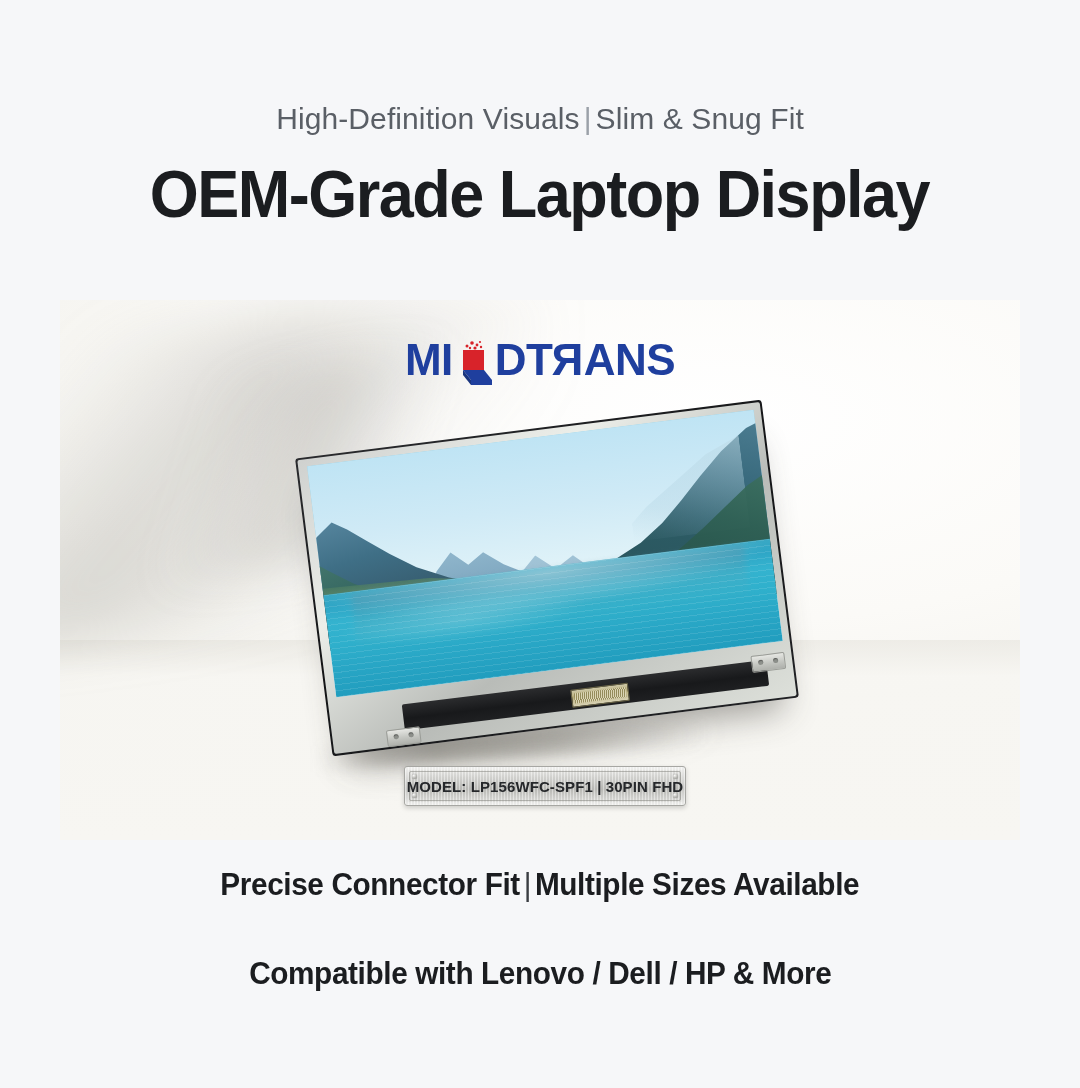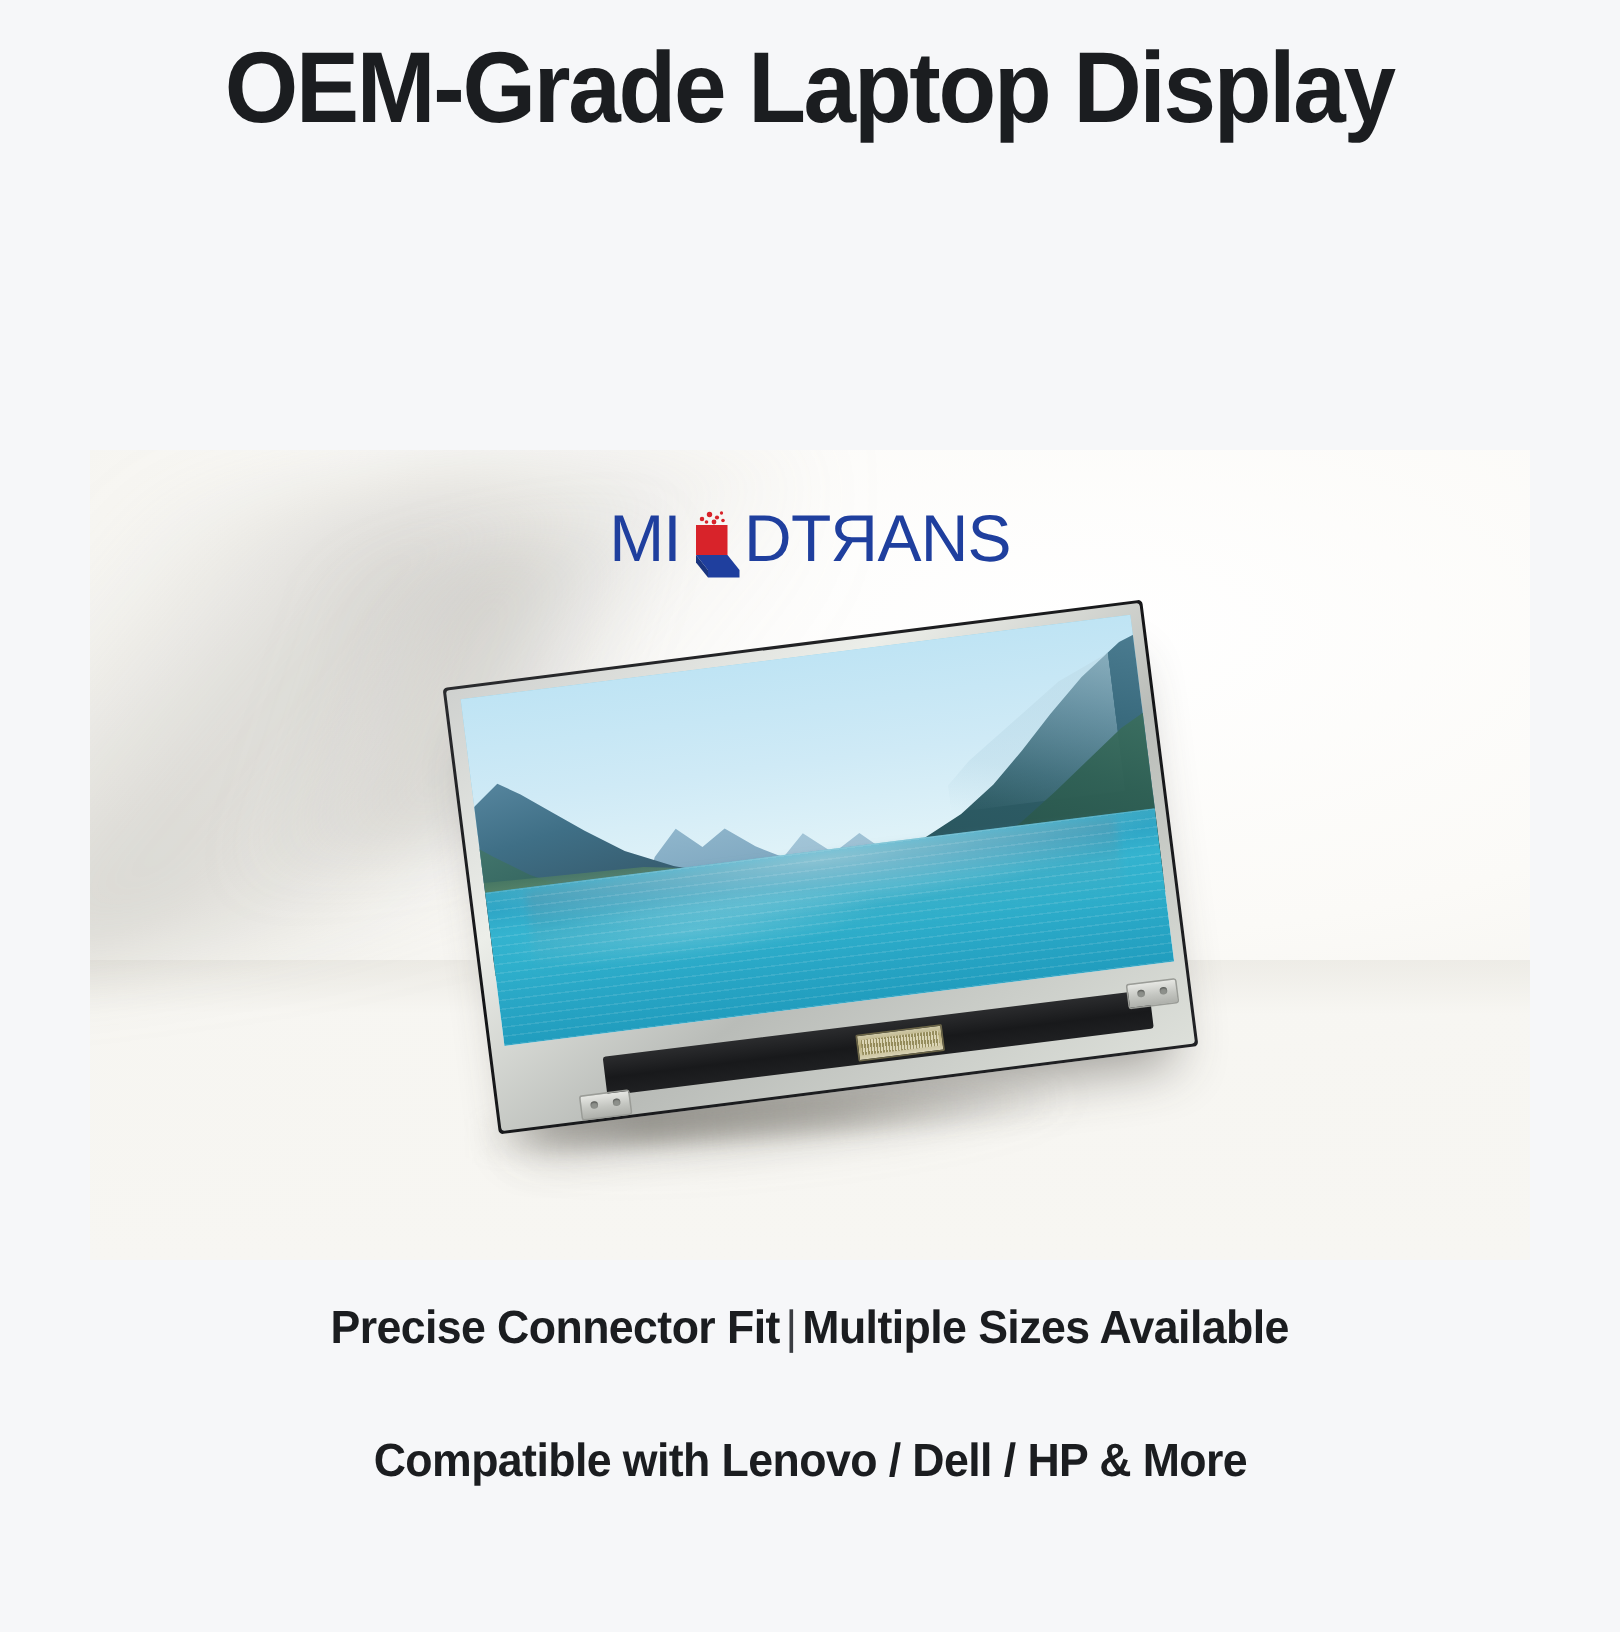--- a/index.html
+++ b/index.html
@@ -97,21 +97,21 @@
     left: 0; right: 0;
     top: 38px;
     display: flex;
     justify-content: center;
     align-items: center;
     gap: 0px;
     pointer-events: none;
   }
   .logo-text {
     font-size: 44px;
-    font-weight: 400;
+    font-weight: 700;
     color: #1f3f9e;
     letter-spacing: -0.5px;
     line-height: 1;
     font-family: "Liberation Sans", sans-serif;
     display: inline-block;
   }
   .logo-mark {
     position: relative;
     width: 40px;
     height: 46px;
@@ -401,20 +401,23 @@
     color: #3a3d42;
     font-weight: 400;
     padding: 0 4px;
   }
 </style>
 </head>
 <body>
 
 <div class="page">
 
+  <div class="subtitle">
+    <span>High-Definition Visuals</span><span class="divider">|</span><span>Slim &amp; Snug Fit</span>
+  </div>
 
   <h1 class="title">OEM-Grade Laptop Display</h1>
 
   <div class="hero">
     <div class="hero-floor"></div>
     <div class="hero-streak"></div>
     <div class="hero-streak2"></div>
 
     <div class="logo">
       <span class="logo-text">MI</span>
@@ -462,20 +465,28 @@
           <div class="lake-reflect"></div>
           <div class="lake-shimmer"></div>
         </div>
         <div class="lcd-strip"></div>
         <div class="connector"></div>
         <div class="bracket bracket-left"></div>
         <div class="bracket bracket-right"></div>
       </div>
     </div>
 
+    <div class="plate">
+      <div class="plate-inner"></div>
+      <span class="screw tl"></span>
+      <span class="screw tr"></span>
+      <span class="screw bl"></span>
+      <span class="screw br"></span>
+      <span class="plate-text">MODEL: LP156WFC-SPF1 | 30PIN FHD</span>
+    </div>
   </div>
 
   <div class="footer">
     <div class="footline">
       <span>Precise Connector Fit</span><span class="divider">|</span><span>Multiple Sizes Available</span>
     </div>
     <div class="footline second">Compatible with Lenovo / Dell / HP &amp; More</div>
   </div>
 
 </div>

